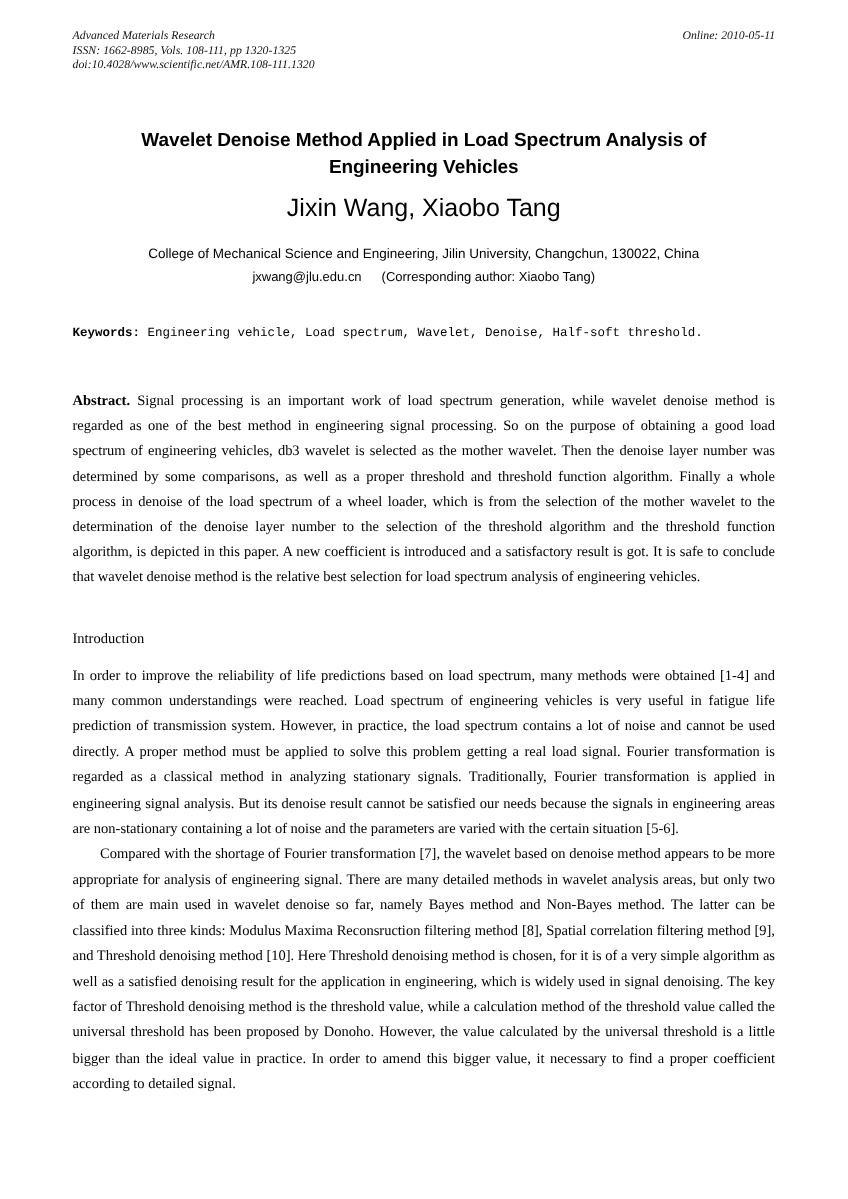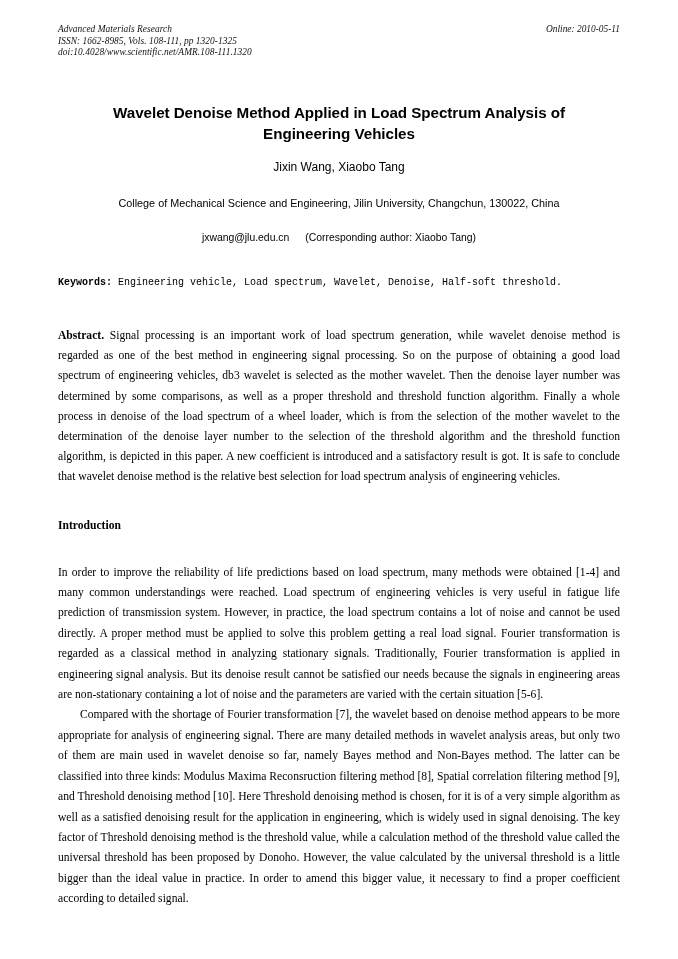--- a/index.html
+++ b/index.html
@@ -66,33 +66,33 @@
     font-weight: bold;
     font-size: 15.2px;
     line-height: 21px;
     text-align: center;
     letter-spacing: -0.05px;
     padding: 0 16px;
   }
   .authors {
     margin-top: 14px;
     font-family: "Liberation Sans", "DejaVu Sans", sans-serif;
-    font-size: 12px;
+    font-size: 20px;
     line-height: 18px;
     text-align: center;
   }
   .affiliation {
     margin-top: 20px;
     font-family: "Liberation Sans", "DejaVu Sans", sans-serif;
     font-size: 10.8px;
     line-height: 15px;
     text-align: center;
   }
   .email-line {
-    margin-top: 19px;
+    margin-top: 4px;
     font-family: "Liberation Sans", "DejaVu Sans", sans-serif;
     font-size: 10.4px;
     line-height: 15px;
     text-align: center;
   }
   .email-line .email { }
   .email-line .corresponding {
     margin-left: 16px;
   }
 
@@ -117,29 +117,29 @@
     text-justify: inter-word;
     hyphens: none;
   }
   .abstract .abs-label {
     font-weight: bold;
   }
 
   
   .section-heading {
     margin-top: 30px;
-    font-weight: bold;
+    font-weight: normal;
     font-size: 11.6px;
     line-height: 16px;
     text-align: left;
   }
 
   
   .body-para {
-    margin-top: 29px;
+    margin-top: 12px;
     font-size: 11.6px;
     line-height: 20.4px;
     text-align: justify;
     text-justify: inter-word;
     hyphens: none;
   }
   .body-para.indent {
     margin-top: 0;
     text-indent: 22px;
   }

